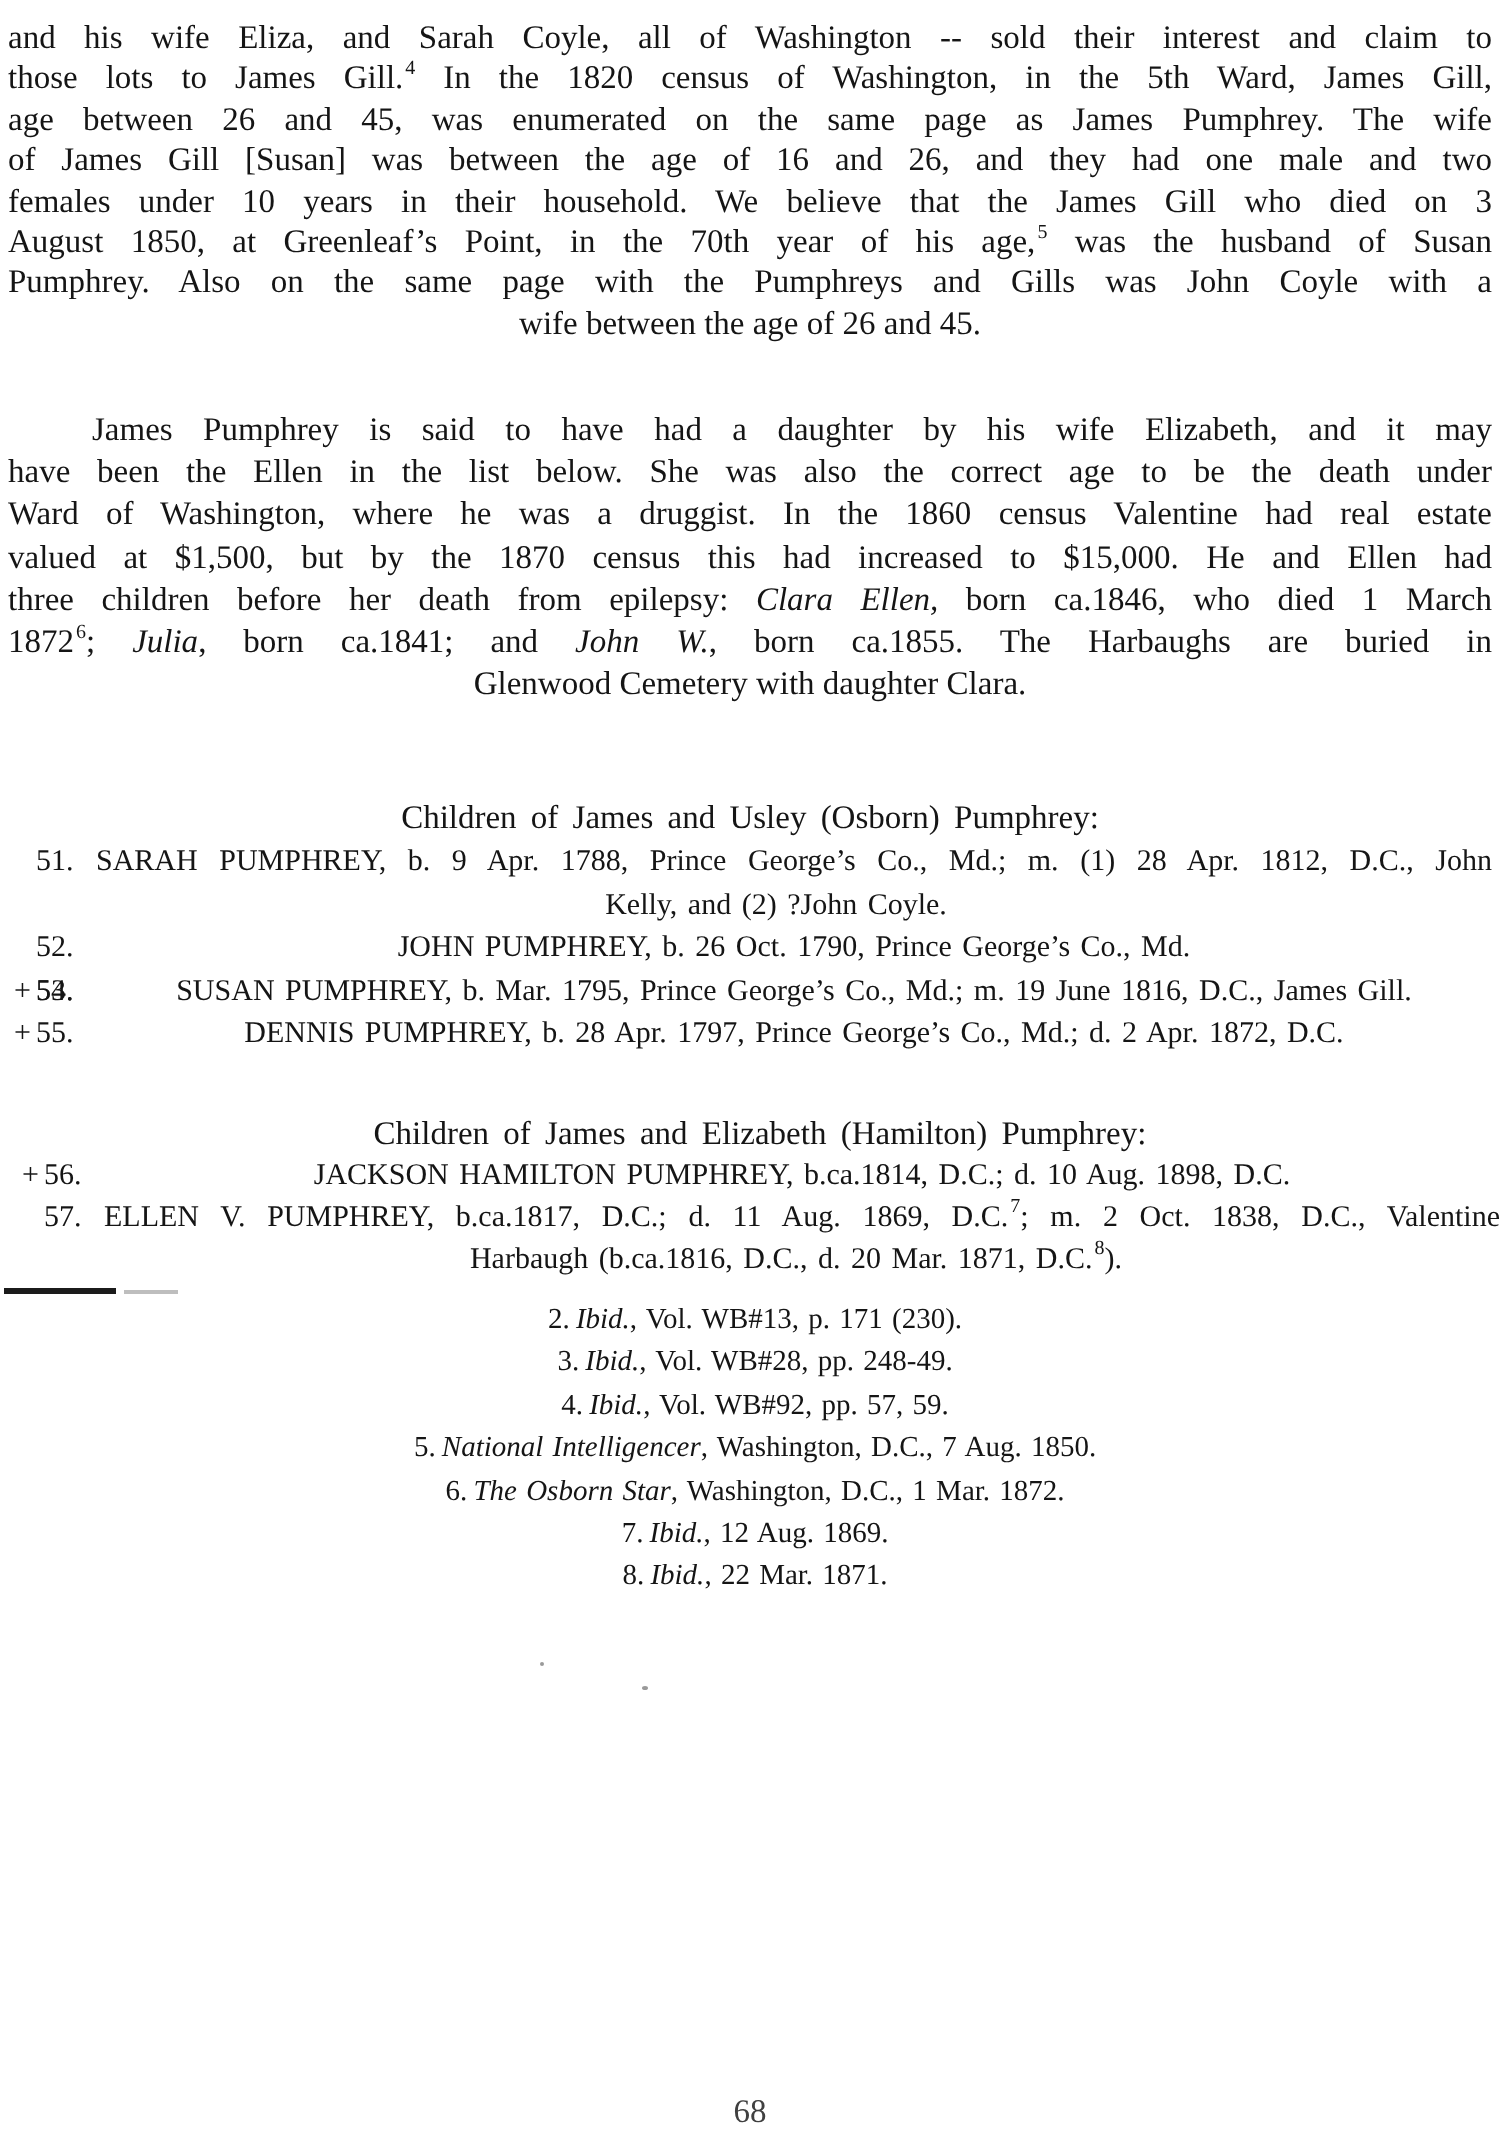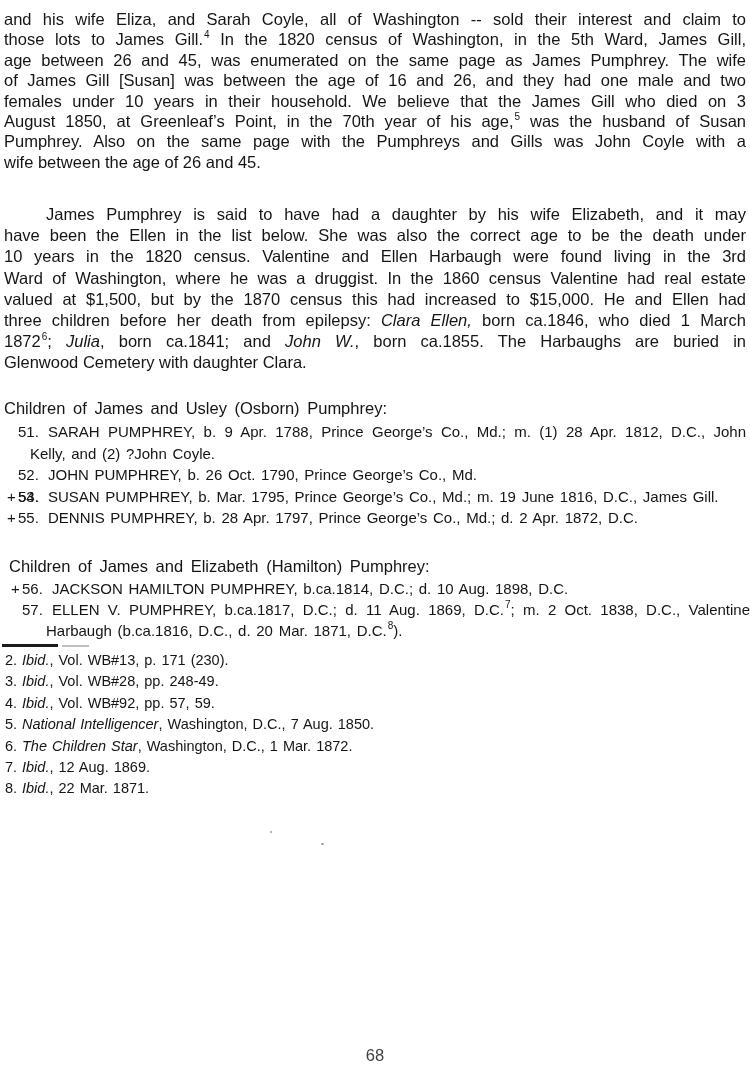--- a/index.html
+++ b/index.html
@@ -2,25 +2,25 @@
 <html><head>
 <meta charset="utf-8">
 <style>
   html,body{margin:0;padding:0;background:#ffffff;}
   .page{
     position:relative;
     width:750px;
     height:1076px;
     background:#ffffff;
     overflow:hidden;
-    font-family:Liberation Sans, sans-serif;
+    font-family:Liberation Serif, serif;
     color:#151515;
   }
   .block{position:absolute;left:4px;width:742px;}
-  .line{white-space:normal;}
+  .line{white-space:normal;text-align:center;}
   .justify{text-align:justify;text-align-last:justify;}
   .paragraph{font-size:16.5px;}
   .heading{font-size:16.5px;word-spacing:3px;}
   .list{font-size:15px;word-spacing:1.5px;}
   .li-first{position:relative;padding-left:44px;}
   .plus{position:absolute;left:3px;top:0;}
   .num{position:absolute;left:14px;top:0;}
   .footnotes{font-size:14.5px;word-spacing:1px;}
   .fnum{display:inline-block;width:17px;}
   sup{font-size:10px;line-height:0;position:relative;top:-1px;vertical-align:super;margin-left:1px;}
@@ -46,21 +46,20 @@
         <div class="line justify"><span>age between 26 and 45, was enumerated on the same page as James Pumphrey.  The wife</span></div>
         <div class="line justify"><span>of James Gill [Susan] was between the age of 16 and 26, and they had one male and two</span></div>
         <div class="line justify"><span>females under 10 years in their household.  We believe that the James Gill who died on 3</span></div>
         <div class="line justify"><span>August 1850, at Greenleaf’s Point, in the 70th year of his age,</span><sup>5</sup><span> was the husband of Susan</span></div>
         <div class="line justify"><span>Pumphrey.  Also on the same page with the Pumphreys and Gills was John Coyle with a</span></div>
         <div class="line"><span>wife between the age of 26 and 45.</span></div>
       </div>
       <div class="block paragraph" style="top: 204px; font-size: 16.5px; line-height: 21.2px;">
         <div class="line justify" style="padding-left: 42px;"><span>James Pumphrey is said to have had a daughter by his wife Elizabeth, and it may</span></div>
         <div class="line justify"><span>have been the Ellen in the list below.  She was also the correct age to be the death under</span></div>
-        <div class="line justify"><span>10 years in the 1820 census.  Valentine and Ellen Harbaugh were found living in the 3rd</span></div>
         <div class="line justify"><span>Ward of Washington, where he was a druggist.  In the 1860 census Valentine had real estate</span></div>
         <div class="line justify"><span>valued at $1,500, but by the 1870 census this had increased to $15,000.  He and Ellen had</span></div>
         <div class="line justify"><span>three children before her death from epilepsy: </span><i>Clara Ellen,</i><span> born ca.1846, who died 1 March</span></div>
         <div class="line justify"><span>1872</span><sup>6</sup><span>; </span><i>Julia</i><span>, born ca.1841; and </span><i>John W.</i><span>, born ca.1855.  The Harbaughs are buried in</span></div>
         <div class="line"><span>Glenwood Cemetery with daughter Clara.</span></div>
       </div>
       <div class="block heading" style="top: 399px;">
         <div class="line">Children of James and Usley (Osborn) Pumphrey:</div>
       </div>
       <div class="block list" style="top: 421px; line-height: 21.6px;">
@@ -81,21 +80,21 @@
       </div>
       <div class="block rule" style="top: 644px; left: 2px;">
         <div class="rule-solid"></div>
         <div class="rule-faint"></div>
       </div>
       <div class="block footnotes" style="top: 650px; left: 5px; line-height: 21.4px;">
         <div class="line"><span class="fnum">2.</span><i>Ibid.</i><span>, Vol. WB#13, p. 171 (230).</span></div>
         <div class="line"><span class="fnum">3.</span><i>Ibid.</i><span>, Vol. WB#28, pp. 248-49.</span></div>
         <div class="line"><span class="fnum">4.</span><i>Ibid.</i><span>, Vol. WB#92, pp. 57, 59.</span></div>
         <div class="line"><span class="fnum">5.</span><i>National Intelligencer</i><span>, Washington, D.C., 7 Aug. 1850.</span></div>
-        <div class="line"><span class="fnum">6.</span><i>The Children Star</i><span>, Washington, D.C., 1 Mar. 1872.</span></div>
+        <div class="line"><span class="fnum">6.</span><i>The Osborn Star</i><span>, Washington, D.C., 1 Mar. 1872.</span></div>
         <div class="line"><span class="fnum">7.</span><i>Ibid.</i><span>, 12 Aug. 1869.</span></div>
         <div class="line"><span class="fnum">8.</span><i>Ibid.</i><span>, 22 Mar. 1871.</span></div>
       </div>
     </div>
   <div class="page-number">68</div>
   <div class="speck speck-1"></div>
   <div class="speck speck-2"></div>
 </div>
 
 </body></html>

